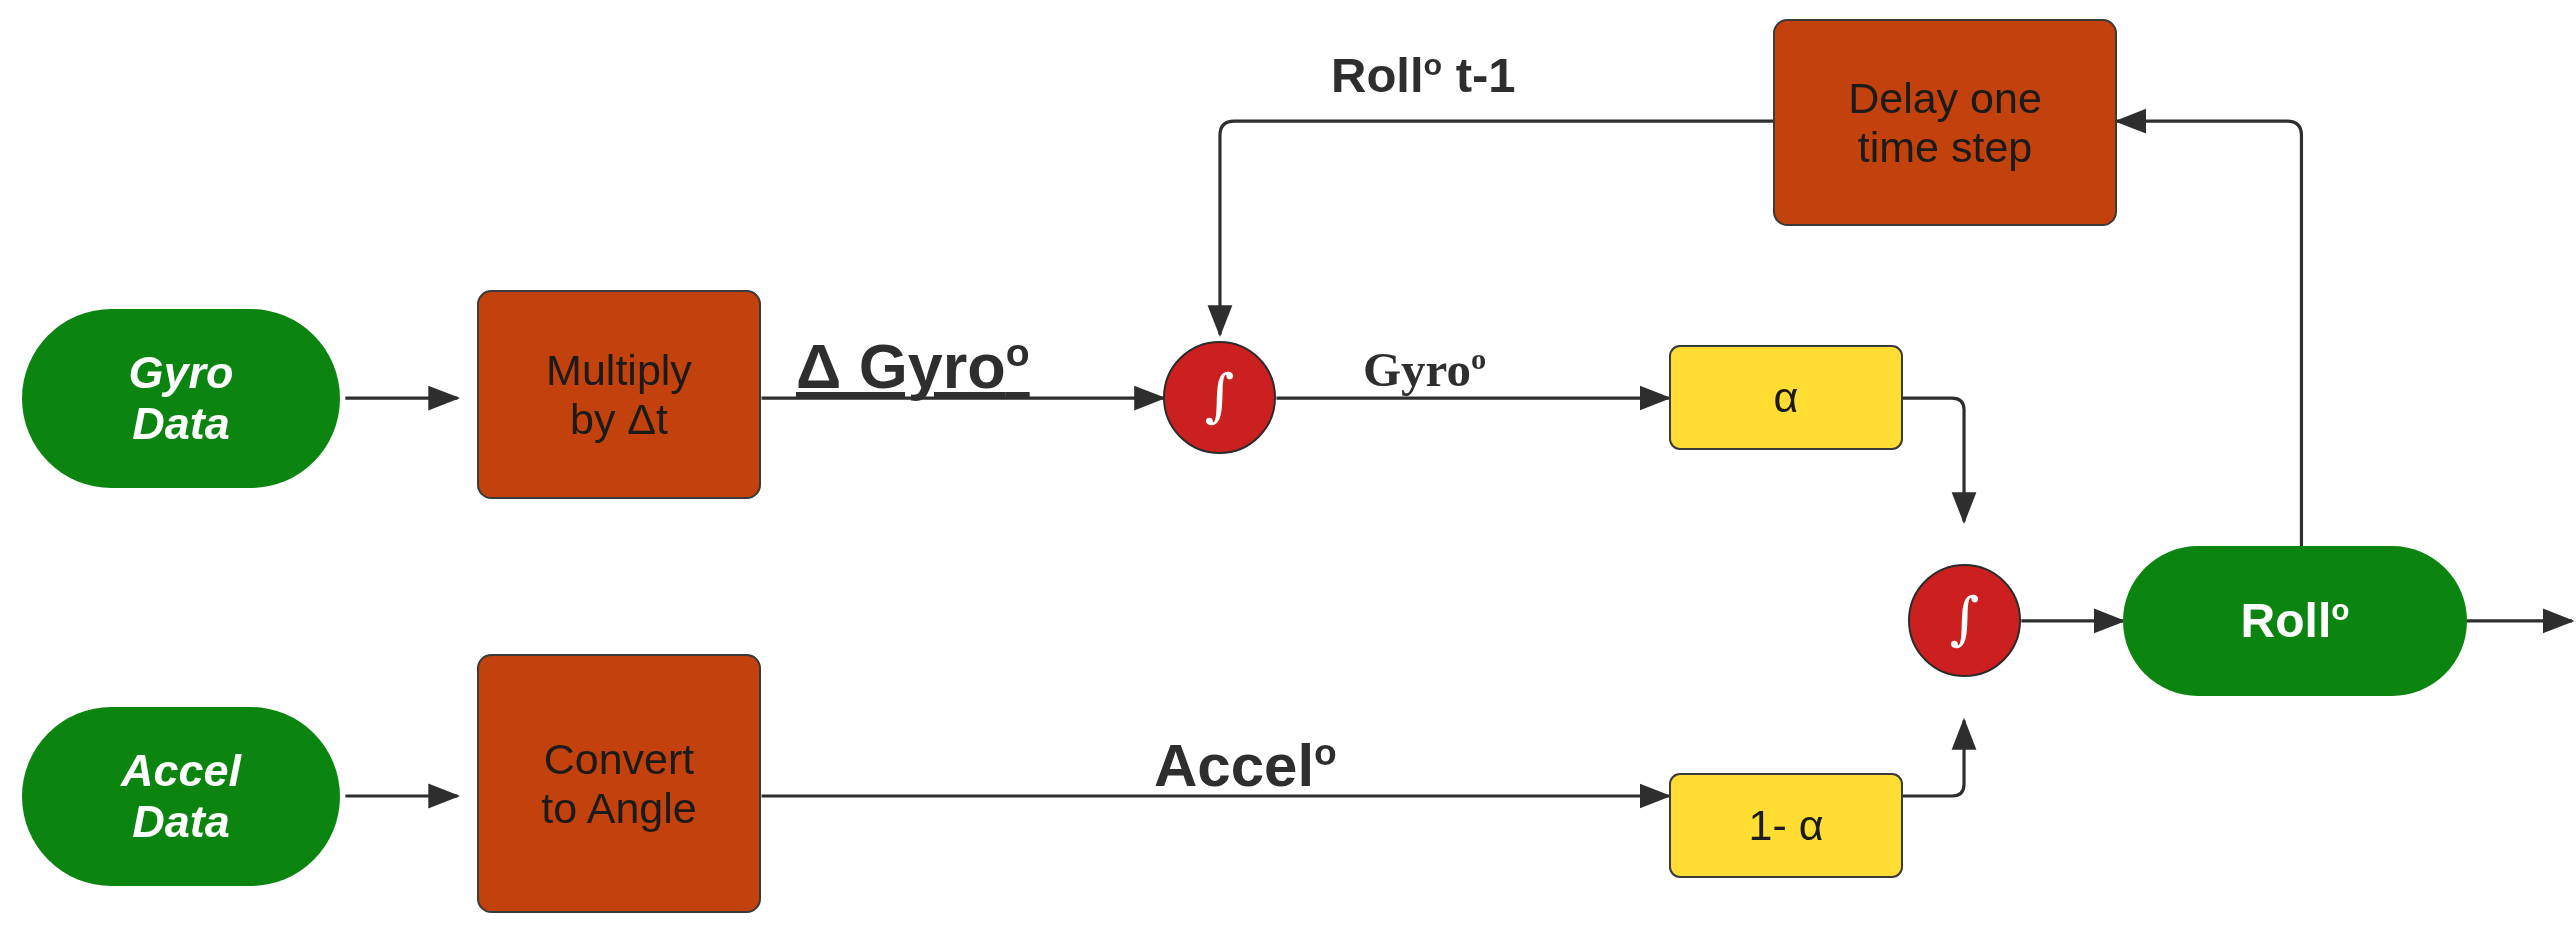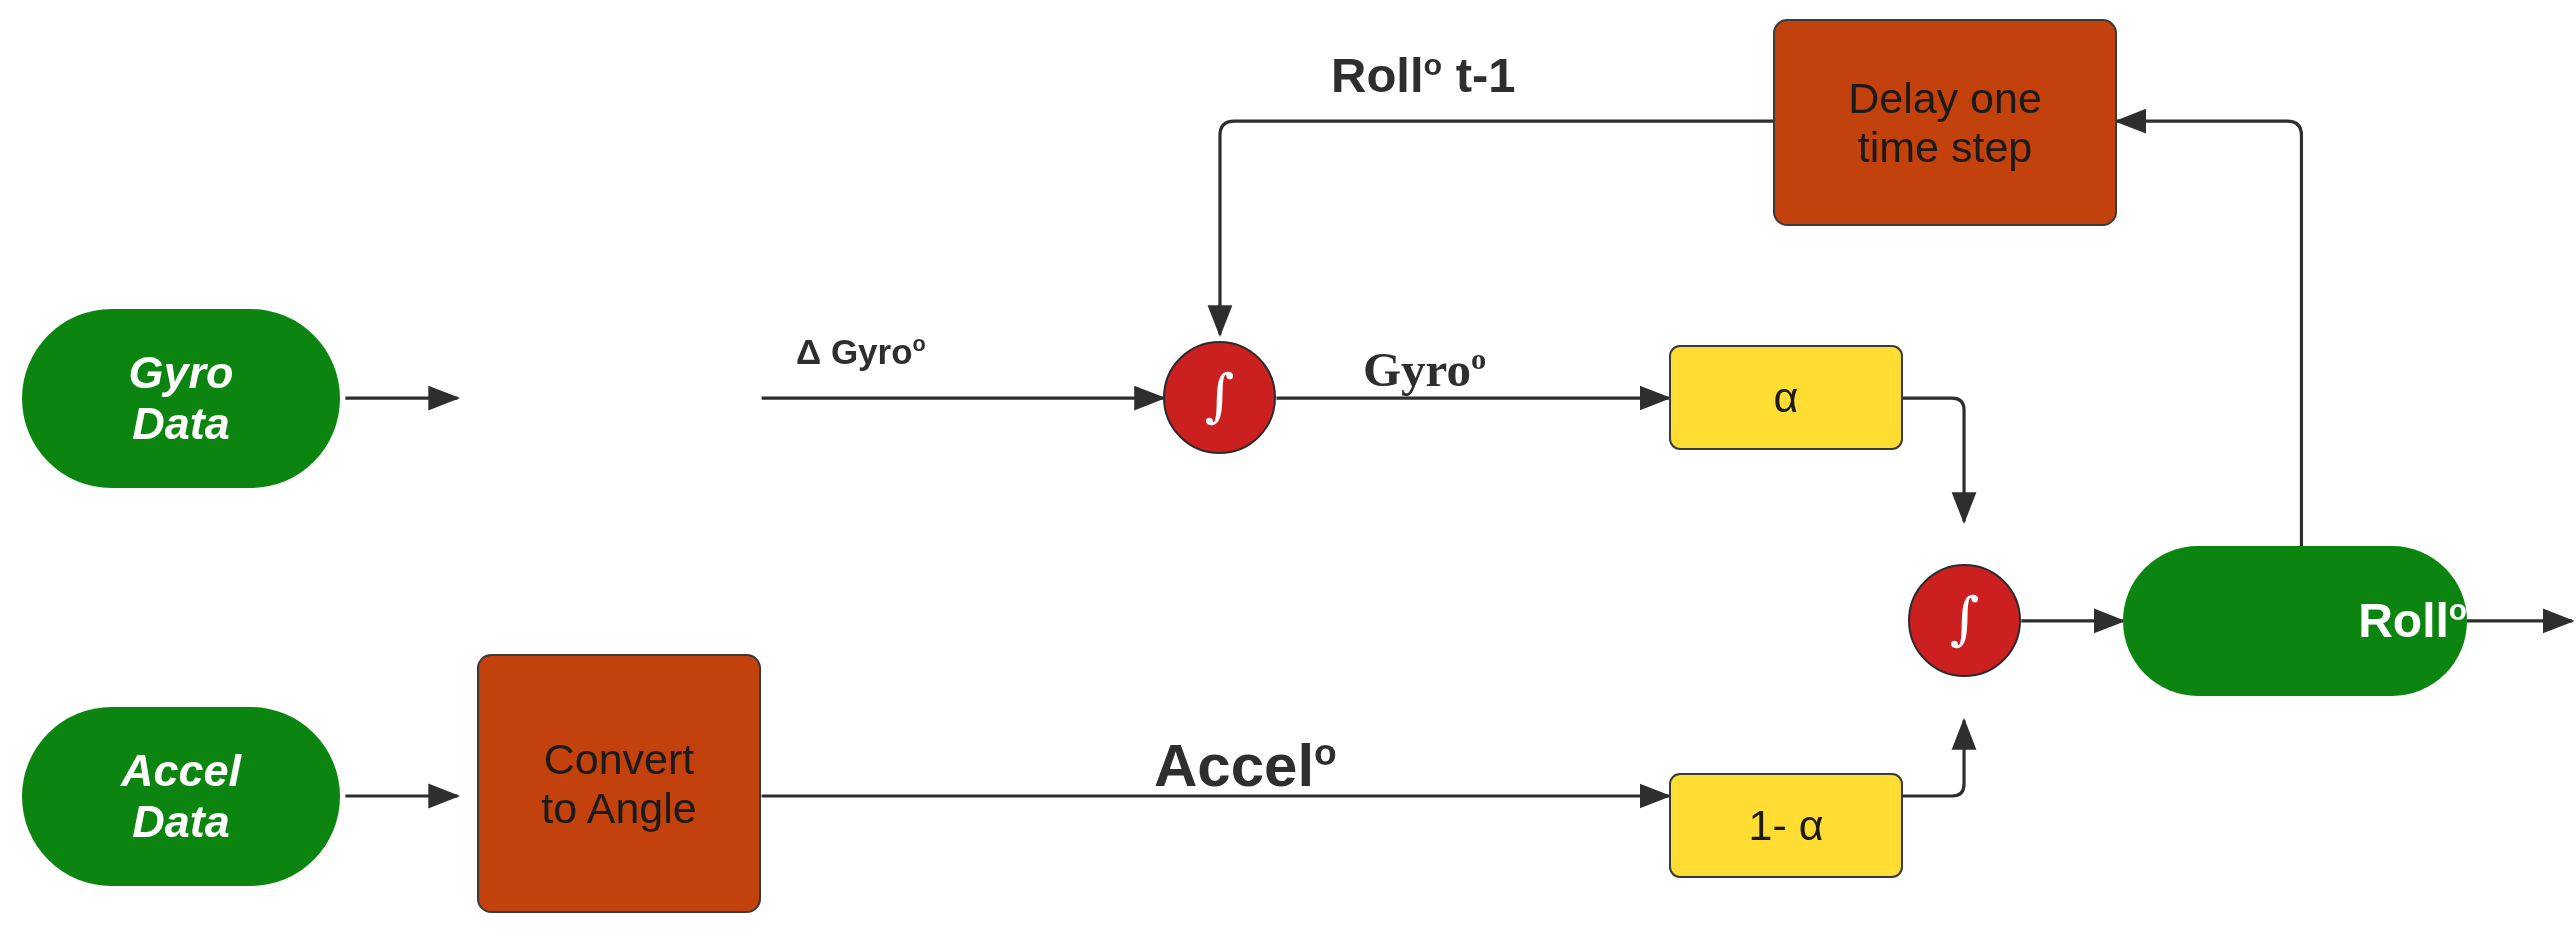--- a/index.html
+++ b/index.html
@@ -124,20 +124,26 @@
     </g>
   </svg>
 
   <div class="node terminator" style="left:22px; top:309px; width:318px; height:179px; font-size:45px;">
     <div>
       <span>Gyro</span><br>
       <span>Data</span>
     </div>
   </div>
 
+  <div class="node process" style="left:477px; top:290px; width:284px; height:209px; font-size:43px;">
+    <div>
+      <span>Multiply</span><br>
+      <span>by Δt</span>
+    </div>
+  </div>
 
   <div class="node integrator" style="left:1163px; top:341px; width:113px; height:113px;">
     <span class="glyph">∫</span>
   </div>
 
   <div class="node gain" style="left:1669px; top:345px; width:234px; height:105px; font-size:43px;">
     <span>α</span>
   </div>
 
   <div class="node terminator" style="left:22px; top:707px; width:318px; height:179px; font-size:45px;">
@@ -155,32 +161,32 @@
   </div>
 
   <div class="node gain" style="left:1669px; top:743px; width:234px; height:105px; font-size:43px;margin-top:30px;">
     <span>1- α</span>
   </div>
 
   <div class="node integrator" style="left:1908px; top:564px; width:113px; height:113px;">
     <span class="glyph">∫</span>
   </div>
 
-  <div class="node terminator plain" style="left:2123px; top:546px; width:344px; height:150px; font-size:48px;justify-content:flex-end;">
+  <div class="node terminator plain" style="left:2123px; top:546px; width:344px; height:150px; font-size:48px;">
     <span><span>Roll</span><span class="deg">o</span></span>
   </div>
 
   <div class="node process" style="left:1773px; top:19px; width:344px; height:207px; font-size:43px;">
     <div>
       <span>Delay one</span><br>
       <span>time step</span>
     </div>
   </div>
 
-  <div class="edge-label" style="left:796px; top:333px; font-size:35px;">
+  <div class="edge-label" style="left:796px; top:333px; font-size:63px;text-decoration:underline;">
     <span>Δ Gyro</span><span class="deg">o</span>
   </div>
 
   <div class="edge-label" style="left:1363px; top:344px; font-size:49px;font-family:Liberation Serif, serif;">
     <span>Gyro</span><span class="deg">o</span>
   </div>
 
   <div class="edge-label" style="left:1154px; top:734px; font-size:60px;">
     <span>Accel</span><span class="deg">o</span>
   </div>

